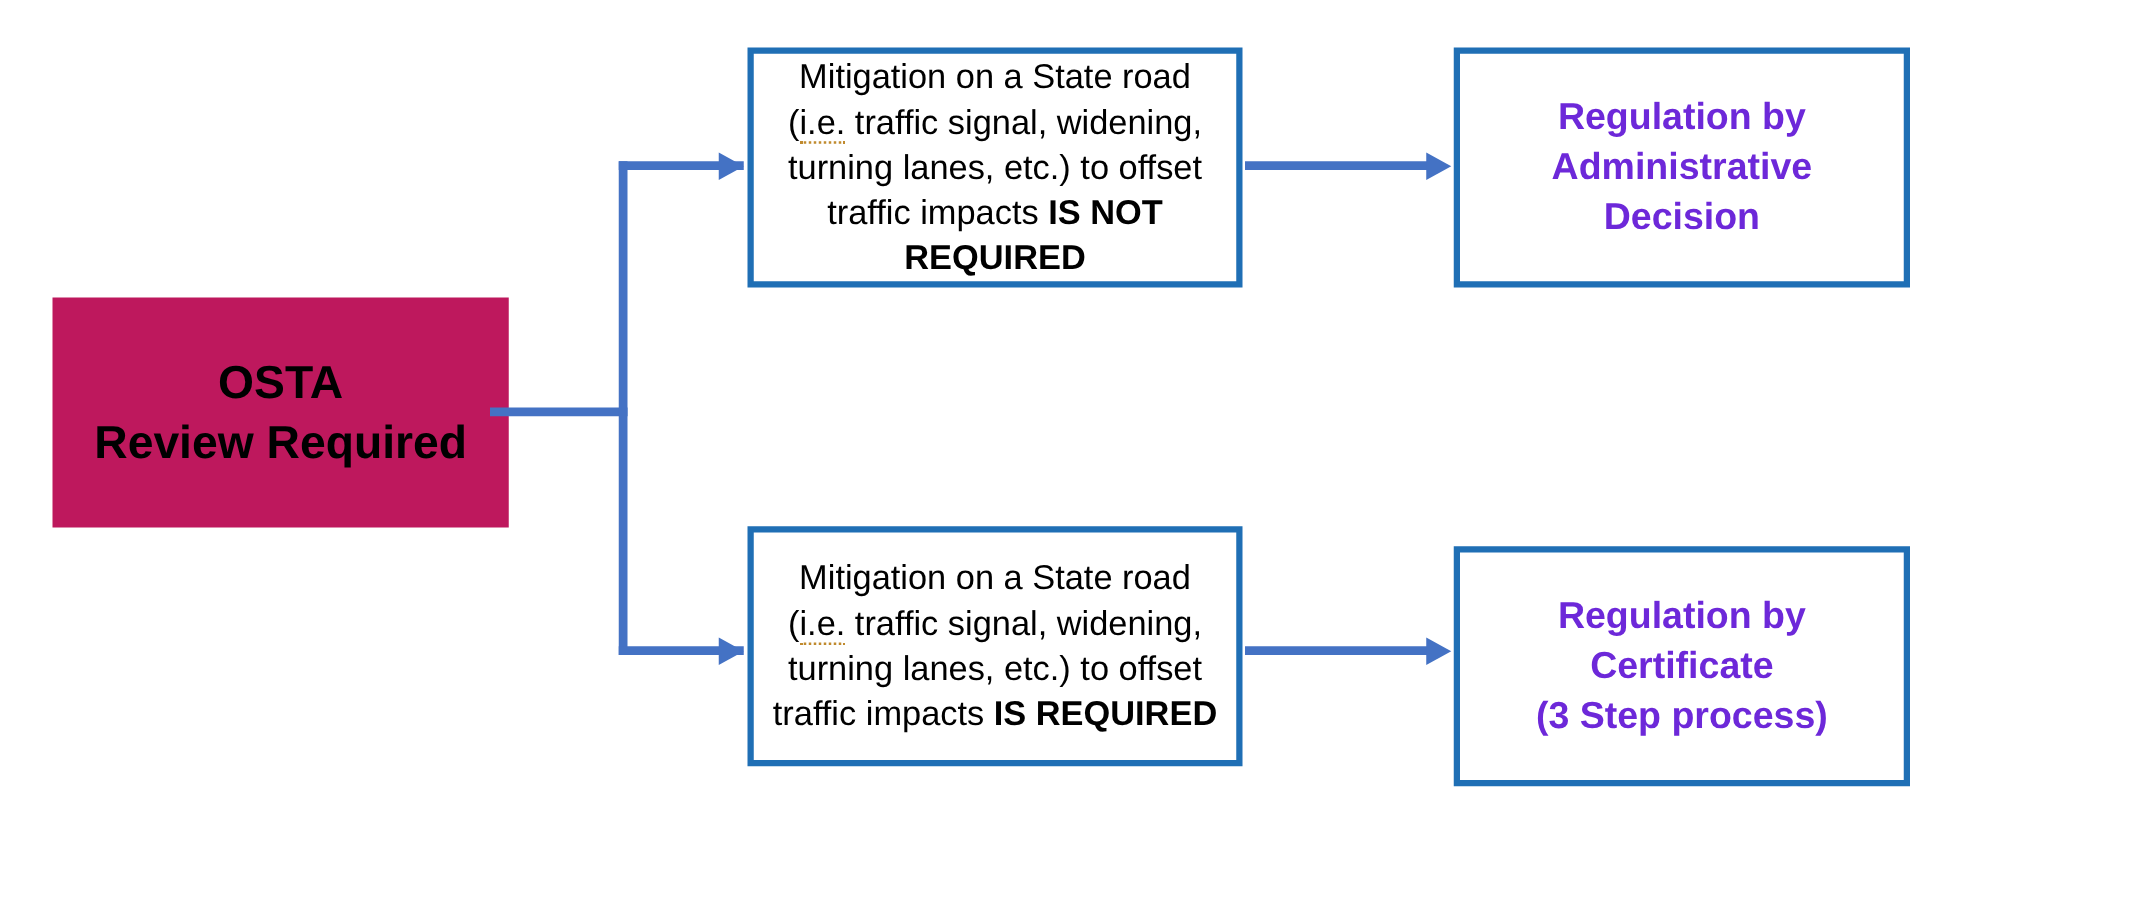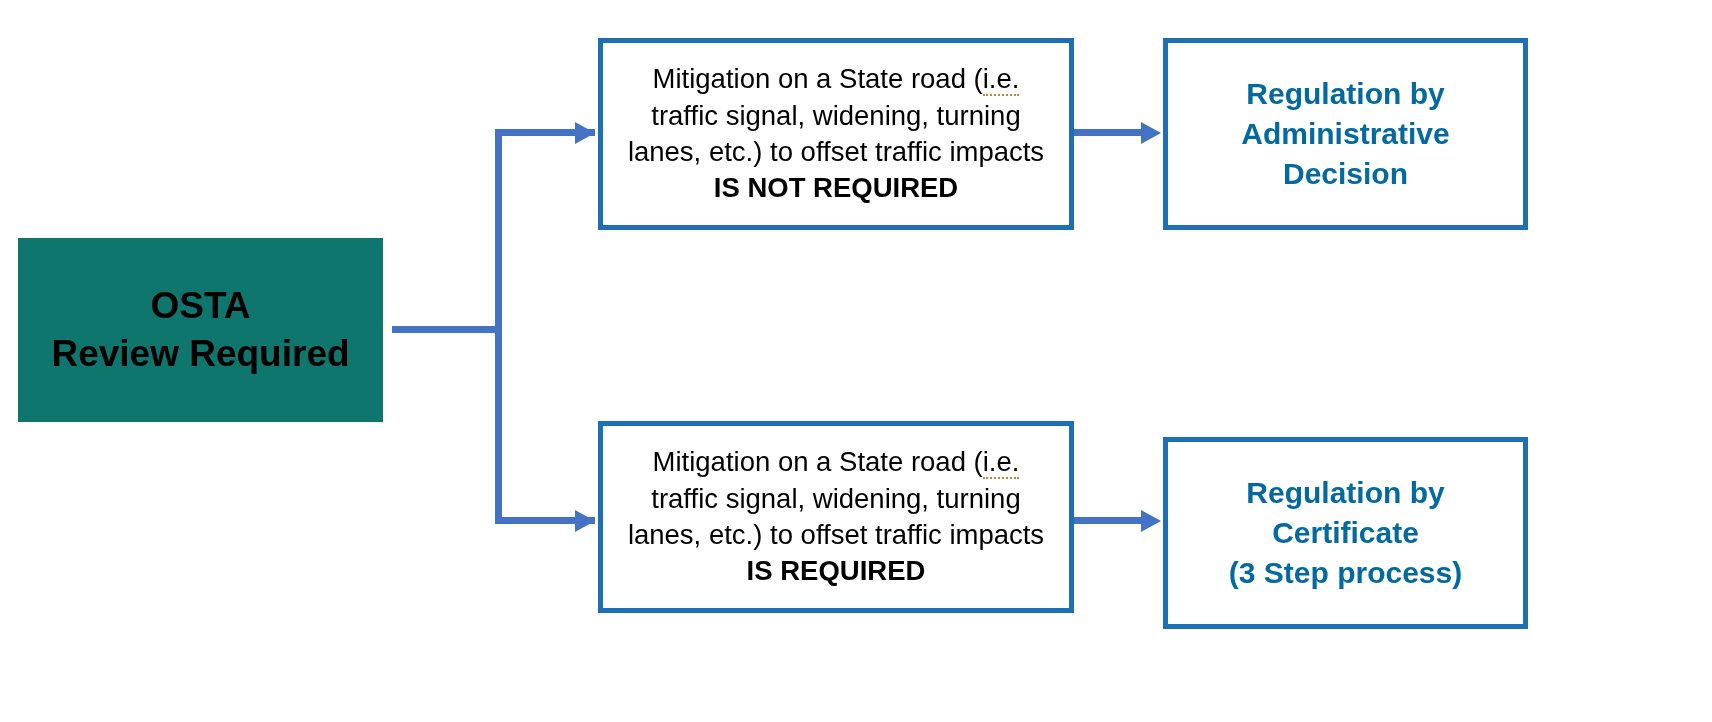--- a/index.html
+++ b/index.html
@@ -22,52 +22,52 @@
   .node {
     position: absolute;
     box-sizing: border-box;
     display: flex;
     align-items: center;
     justify-content: center;
     text-align: center;
   }
 
   .node-start {
-    left: 18px;
+    left: 42px;
     top: 238px;
     width: 365px;
     height: 184px;
-    background: #0f766e;
+    background: #be185d;
     border: none;
     color: #000000;
     font-size: 37px;
     font-weight: bold;
     line-height: 1.30;
   }
 
   .node-condition {
-    width: 476px;
+    width: 396px;
     height: 192px;
     background: #ffffff;
     border: 5px solid #1F6FB5;
     color: #000000;
     font-size: 27.5px;
     font-weight: normal;
     line-height: 1.32;
     padding: 4px 14px;
   }
   .node-condition-top    { left: 598px; top: 38px; }
   .node-condition-bottom { left: 598px; top: 421px; }
 
   .node-outcome {
     width: 365px;
     height: 192px;
     background: #ffffff;
     border: 5px solid #1F6FB5;
-    color: #0369a1;
+    color: #6d28d9;
     font-size: 30px;
     font-weight: bold;
     line-height: 1.33;
     padding: 4px 12px;
   }
   .node-outcome-top    { left: 1163px; top: 38px; }
   .node-outcome-bottom { left: 1163px; top: 437px; }
 
   .node-text { display: block; width: 100%; white-space: pre-line; }
   .emph { font-weight: bold; }

